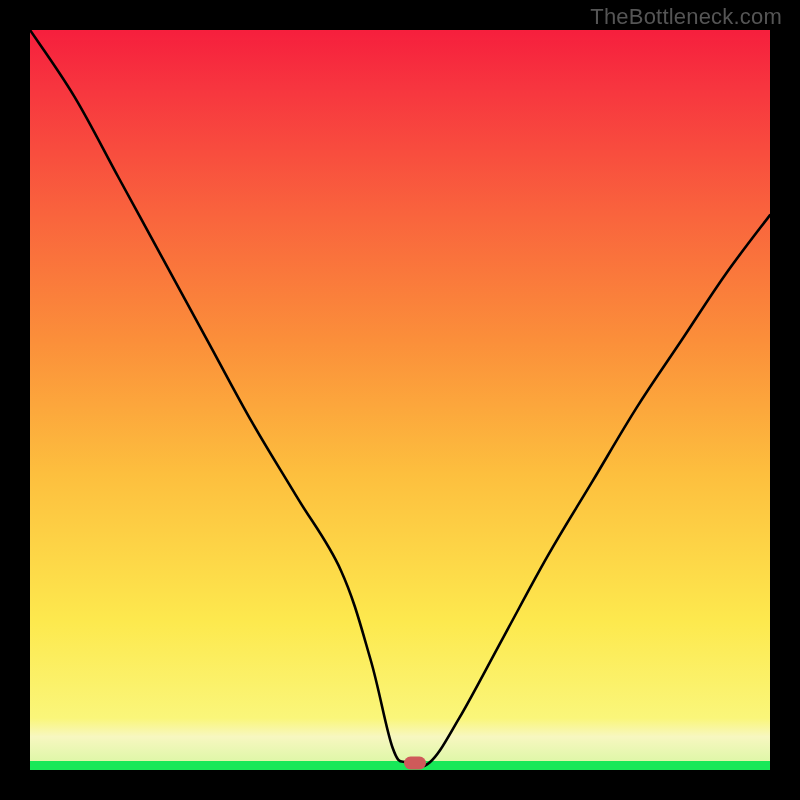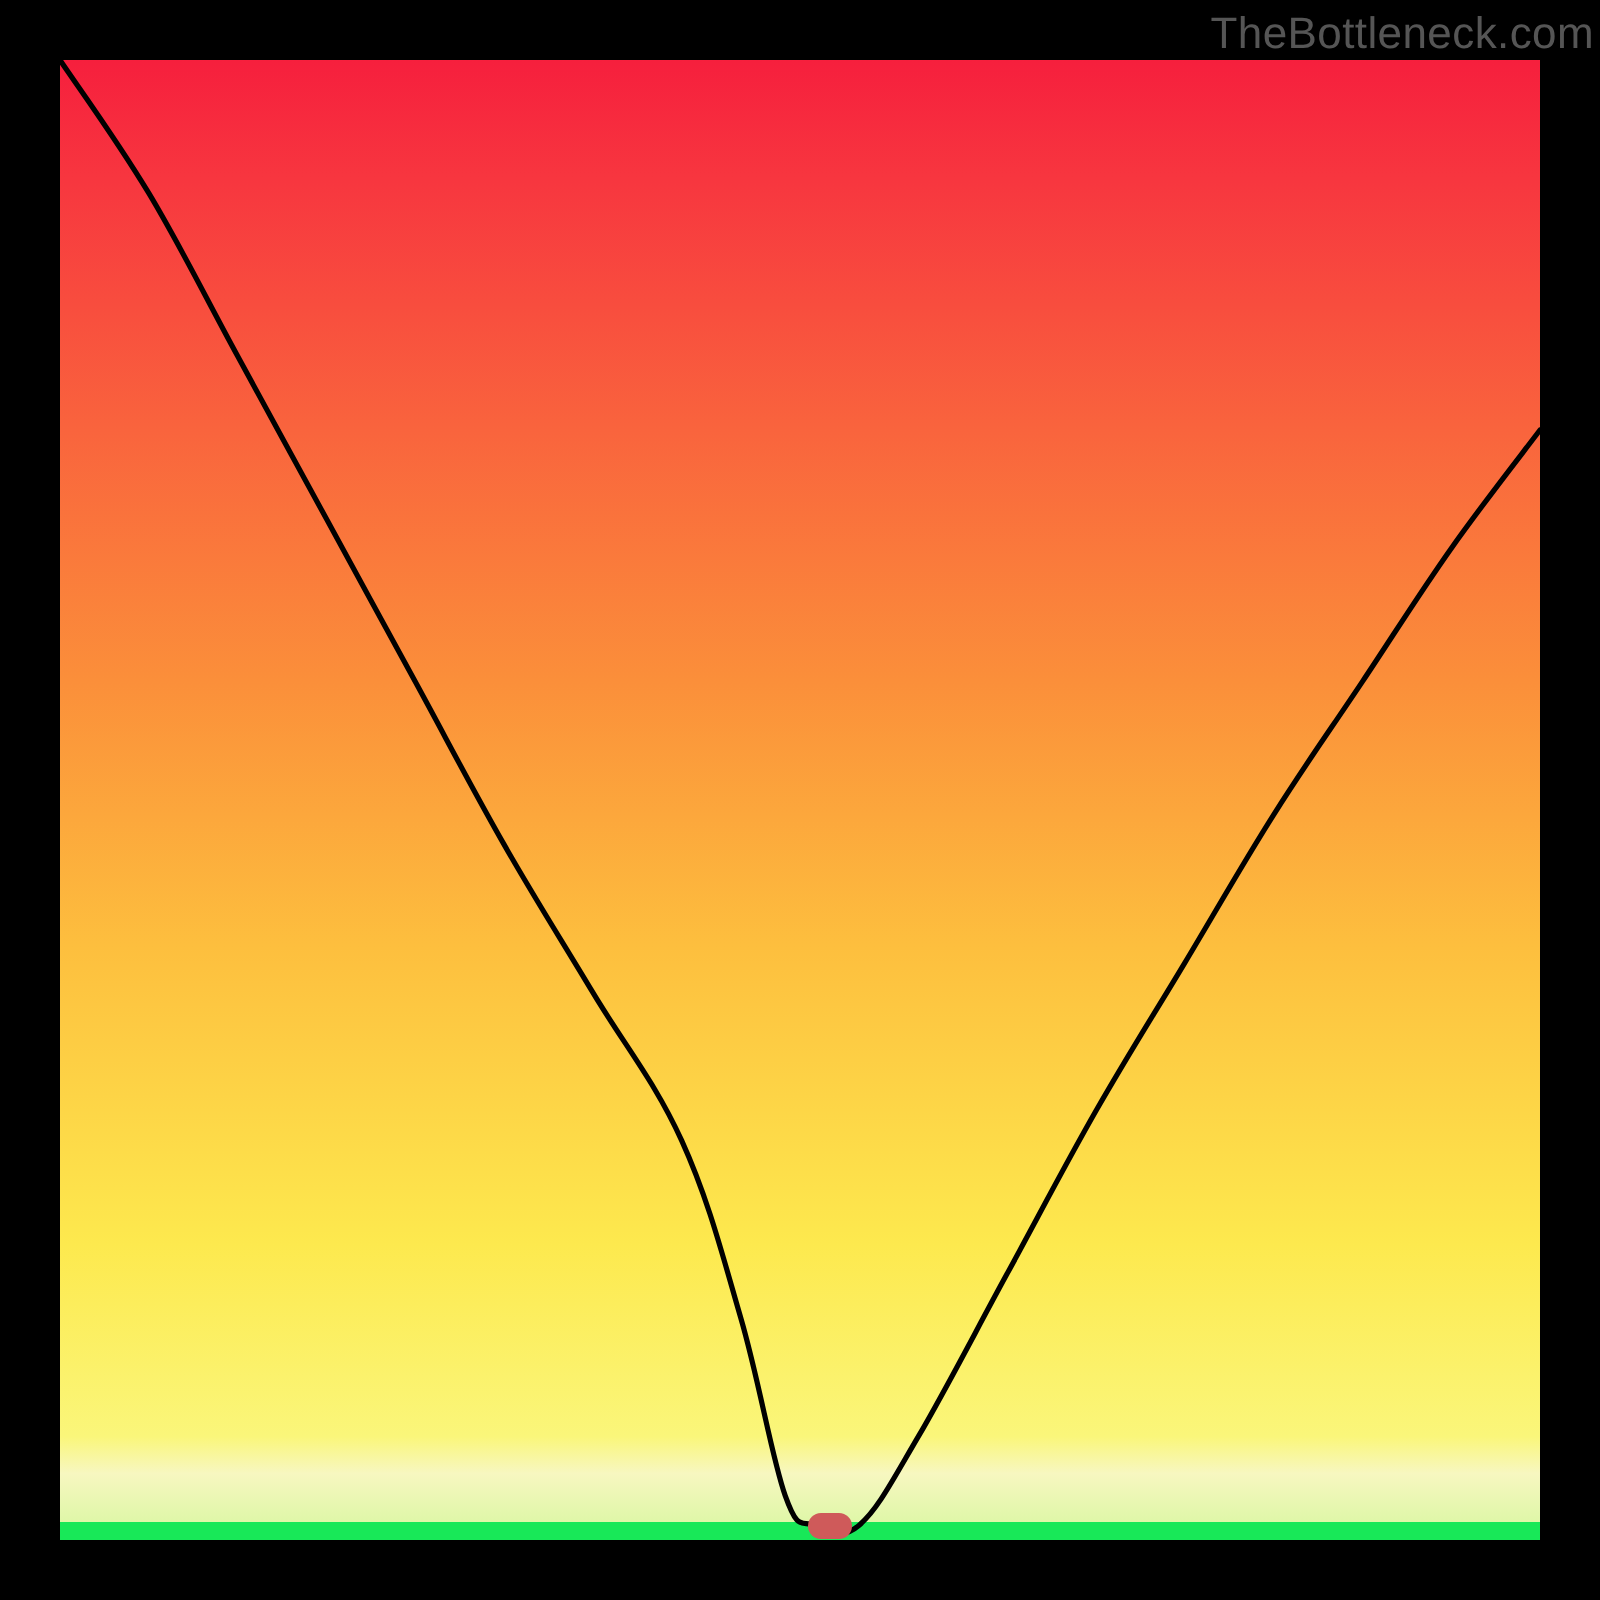--- a/index.html
+++ b/index.html
@@ -12,21 +12,21 @@
     overflow: hidden;
   }
   .chart-wrap {
     position: relative;
     width: 800px;
     height: 800px;
   }
   .watermark {
     position: absolute;
     top: 4px;
-    right: 3px;
+    right: 18px;
     color: #555;
     font-size: 22px;
     font-weight: 500;
     letter-spacing: 0.2px;
     z-index: 10;
     user-select: none;
   }
   .plot {
     position: absolute;
     left: 30px;

